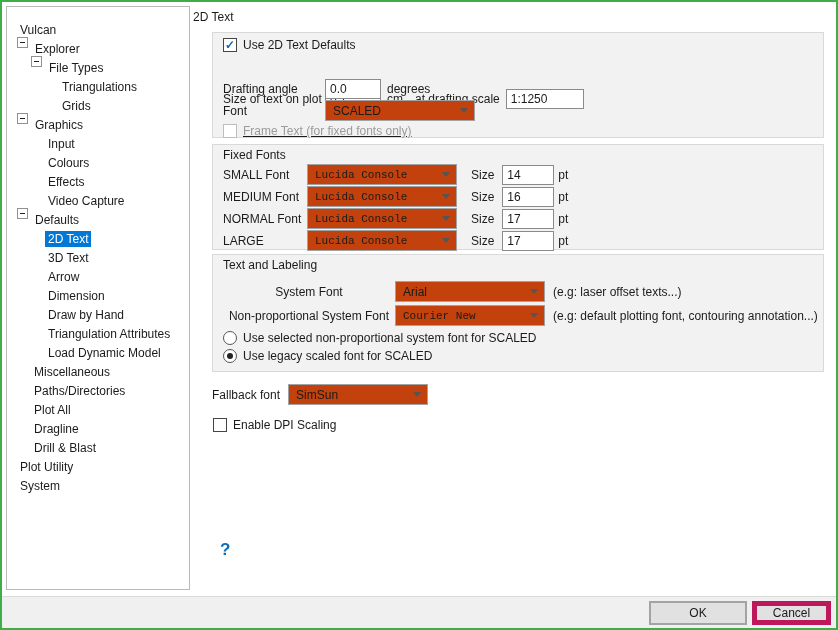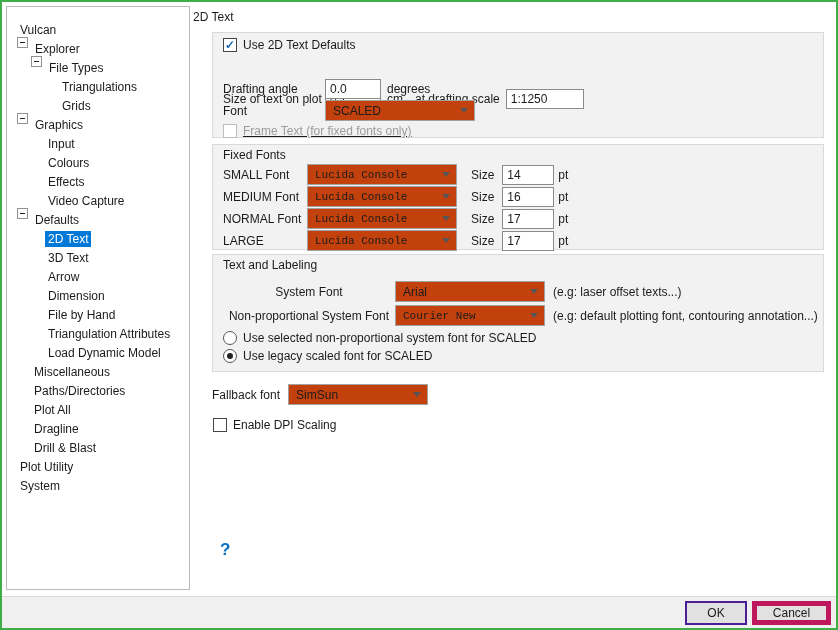--- a/index.html
+++ b/index.html
@@ -96,21 +96,21 @@
 
   
   .footer {
     position:absolute; left:0; bottom:0; width:100%; height:32px;
     background:#f0f0f0; border-top:1px solid #dadada;
   }
   .btn {
     position:absolute; top:4px; height:24px; background:#e1e1e1; border:5px solid #be185d;
     font-family:"Liberation Sans", sans-serif; font-size:12px; color:#1b1b1b; cursor:pointer;
   }
-  #btn-ok { right:89px; width:62px; border:2px solid #4c1d95; }
+  #btn-ok { right:89px; width:98px; border:2px solid #a3a3a3; }
   #btn-cancel { right:5px; width:79px; }
 </style>
 </head>
 <body>
 
 <div class="window">
 
   <div class="tree-panel">
     <div class="tree-row t0">
         <span class="lbl">Vulcan</span>
@@ -163,21 +163,21 @@
     <div class="tree-row t2">
         <span class="lbl">3D Text</span>
       </div>
     <div class="tree-row t2">
         <span class="lbl">Arrow</span>
       </div>
     <div class="tree-row t2">
         <span class="lbl">Dimension</span>
       </div>
     <div class="tree-row t2">
-        <span class="lbl">File by Hand</span>
+        <span class="lbl">Draw by Hand</span>
       </div>
     <div class="tree-row t2">
         <span class="lbl">Triangulation Attributes</span>
       </div>
     <div class="tree-row t2">
         <span class="lbl">Load Dynamic Model</span>
       </div>
     <div class="tree-row t1">
         <span class="lbl">Miscellaneous</span>
       </div>

